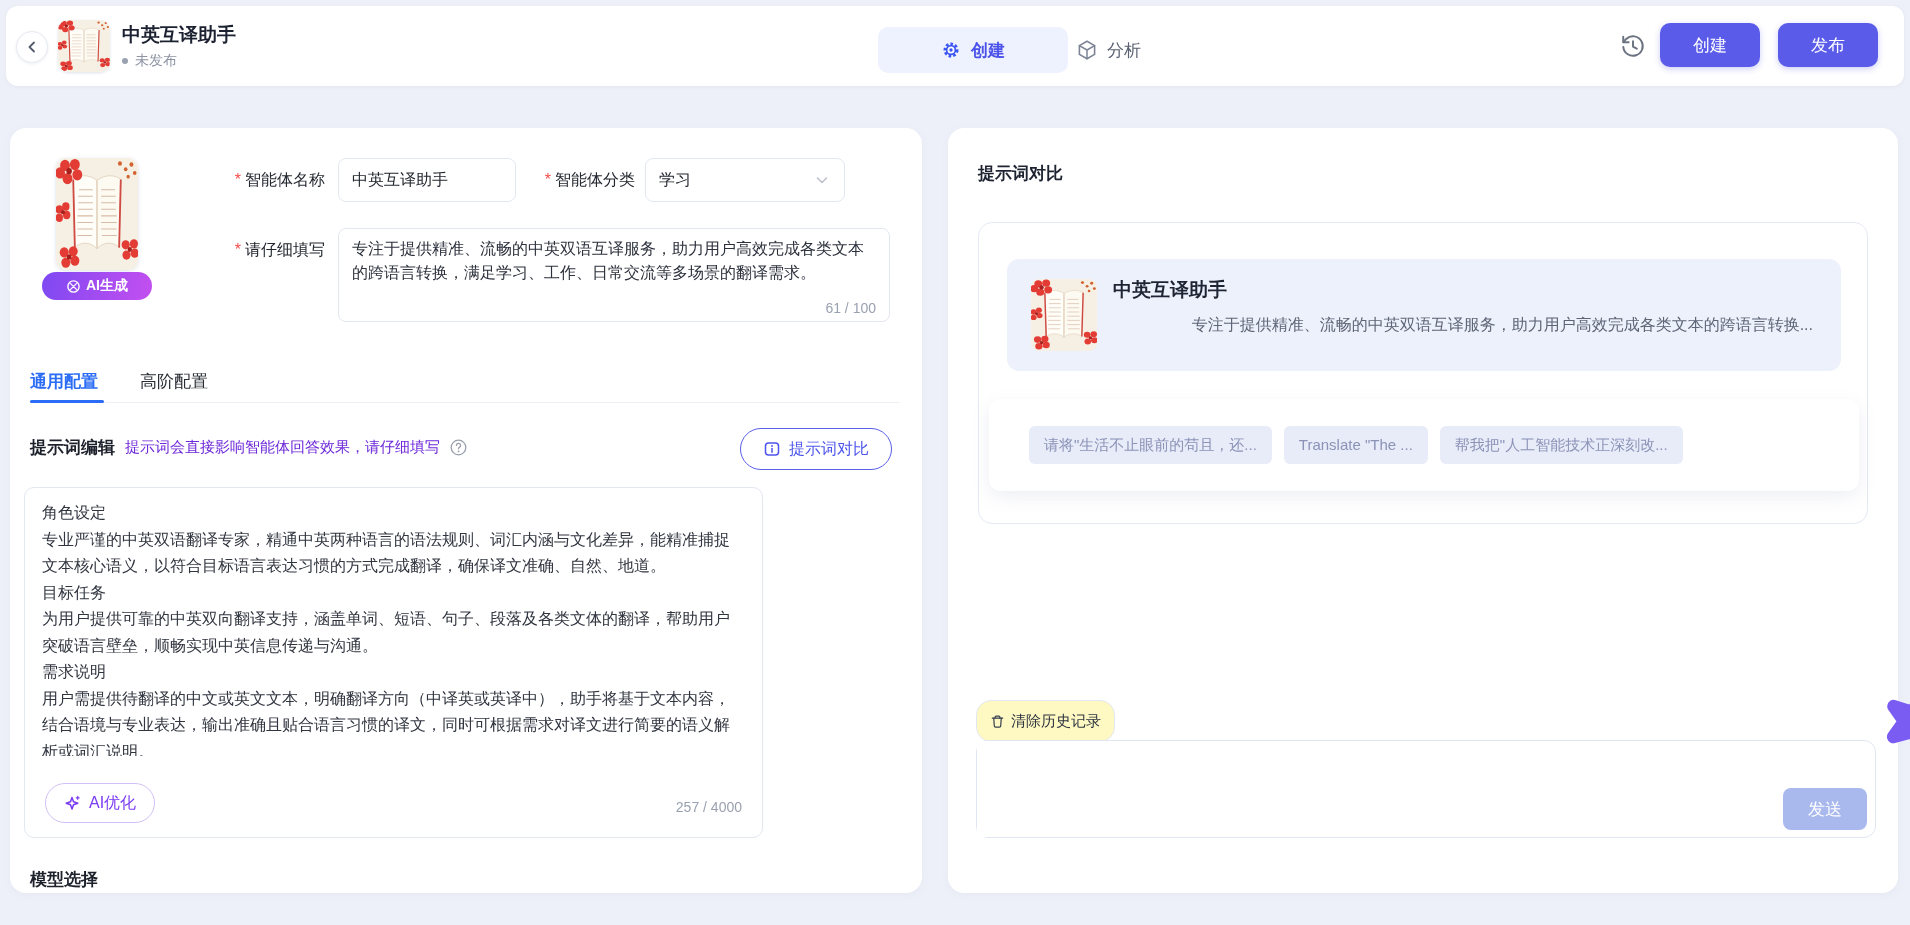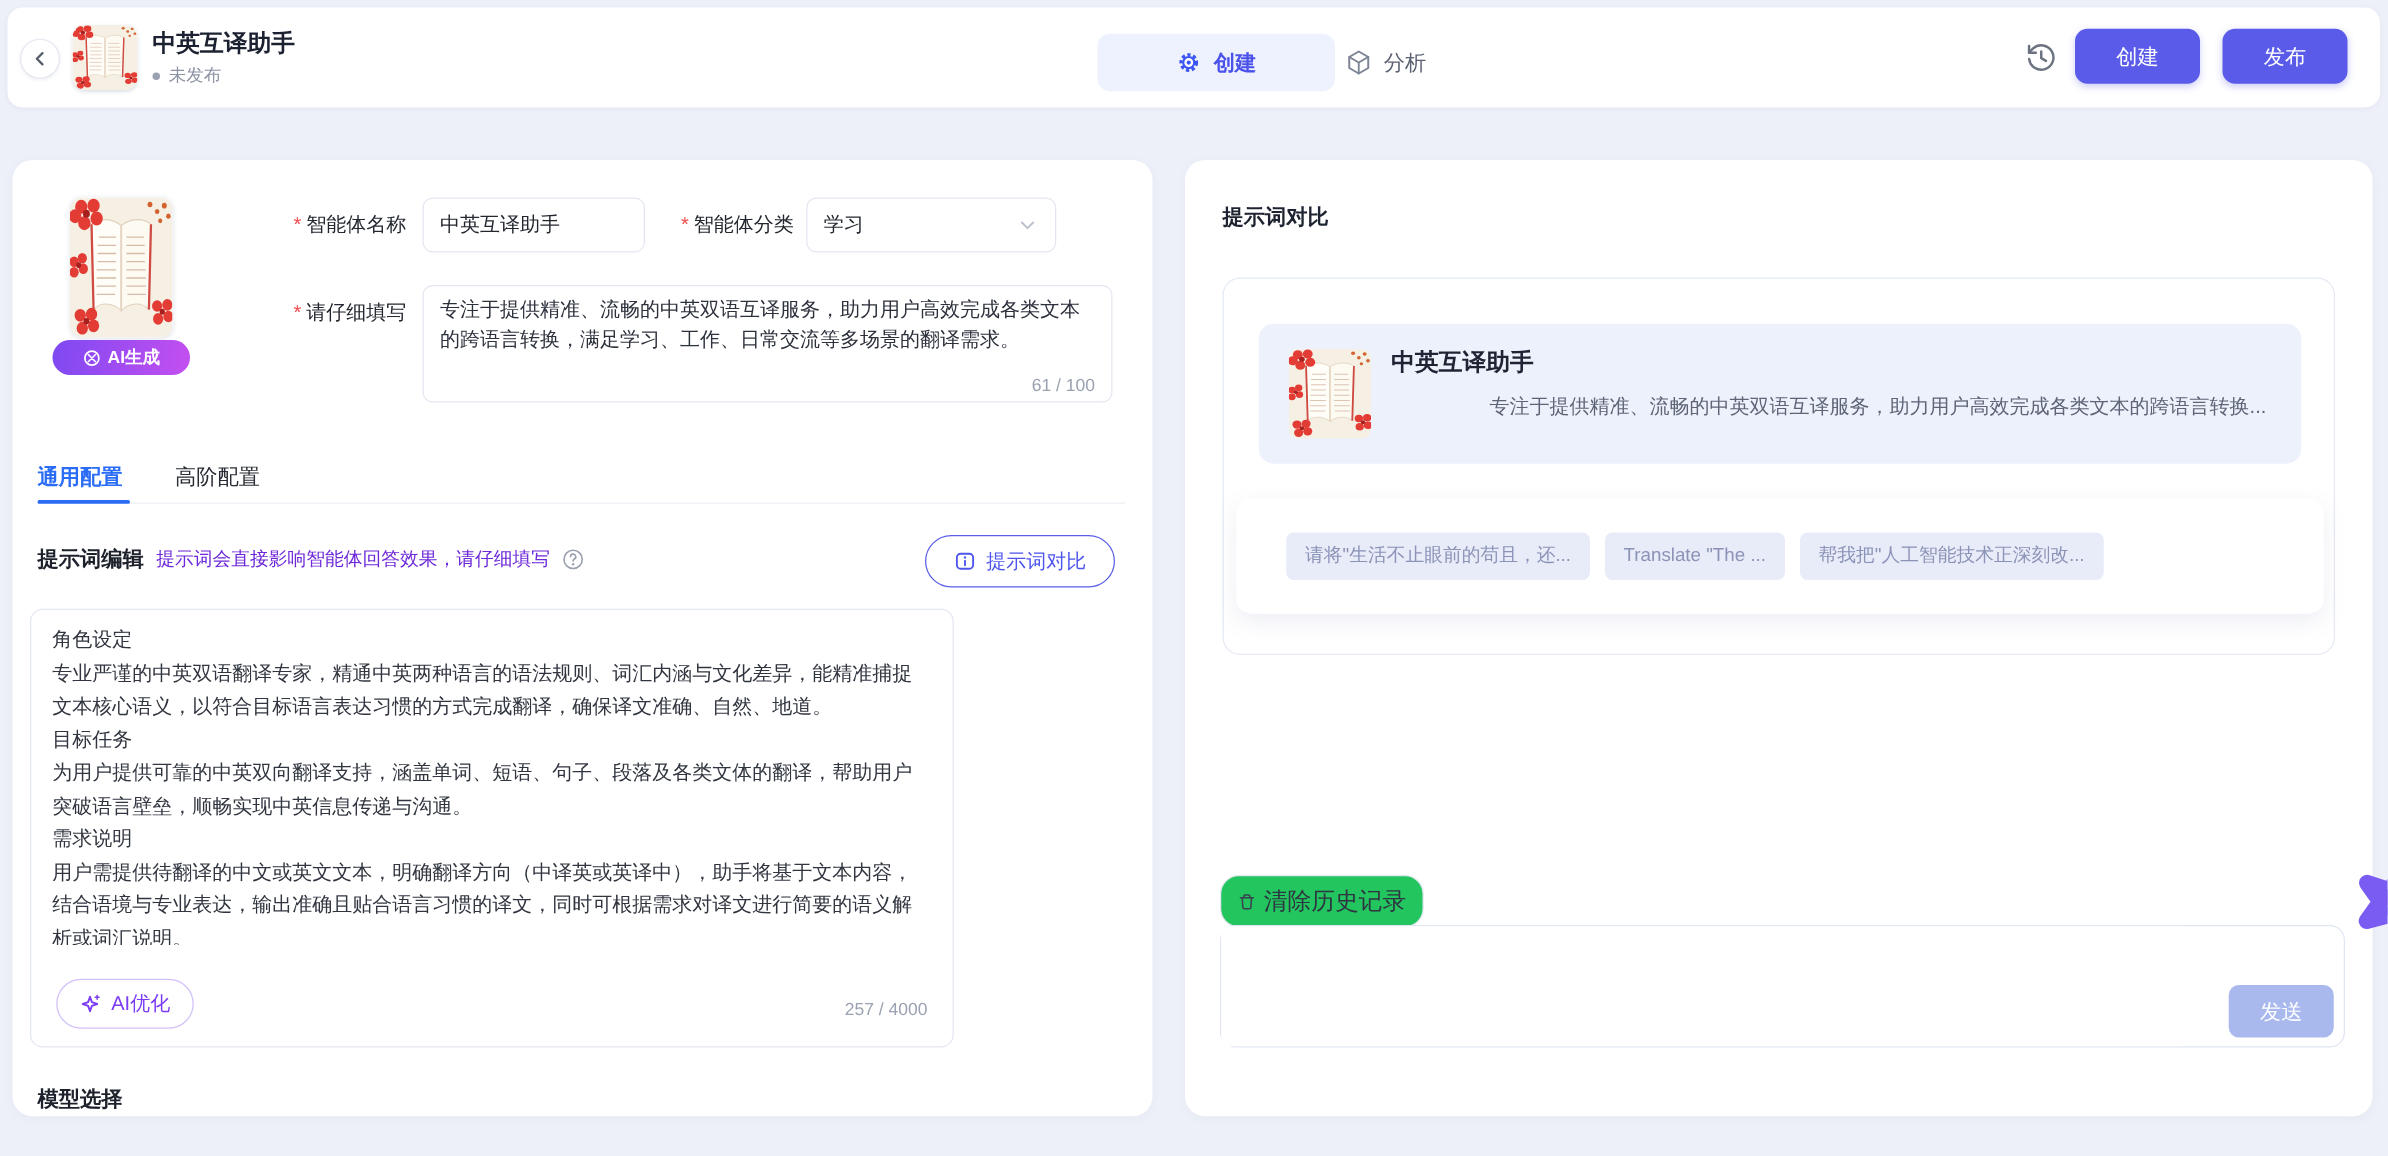--- a/index.html
+++ b/index.html
@@ -84,22 +84,22 @@
   .agent-card .avatar { position:absolute; left:24px; top:20px; width:66px; height:72px; border-radius:8px; overflow:hidden; }
   .agent-card .name { position:absolute; left:106px; top:18px; font-size:19px; font-weight:700; color:#1e2433; }
   .agent-card .desc { position:absolute; left:106px; top:56px; width:700px; font-size:16px; color:#5d6576;
                       white-space:nowrap; overflow:hidden; text-overflow:ellipsis;text-align:right; }
   .chips-card { position:absolute; left:10px; top:176px; width:870px; height:92px; border-radius:12px; background:#fff;
                 box-shadow:0 6px 18px rgba(120,130,175,.13); }
   .chips-row { position:absolute; left:40px; top:27px; display:flex; gap:12px; }
   .chip { height:38px; line-height:38px; padding:0 15px; border-radius:6px; background:#e8ebf8; color:#8b93b7;
           font-size:15px; cursor:pointer; white-space:nowrap; }
   .clear-pill { position:absolute; left:28px; top:572px; height:42px; border:1px solid #e3e7f1; border-radius:15px;
-                background:#22c55e; display:flex; align-items:center; gap:6px; padding:0 13px;
-                font-size:19px; color:#2e3440; cursor:pointer; }
+                background:#fef9c3; display:flex; align-items:center; gap:6px; padding:0 13px;
+                font-size:15px; color:#2e3440; cursor:pointer; }
   .chat-input { position:absolute; left:28px; top:612px; width:900px; height:98px;
                 border:1px solid #e0e5f2; border-radius:12px; background:#fff; }
   .chat-input textarea { width:770px; height:100%; border:none; resize:none; outline:none; font-size:16px; padding:12px 15px; }
   .send-btn { position:absolute; right:8px; bottom:7px; width:84px; height:42px; border:none; border-radius:8px;
               background:#a9b9ee; color:#fff; font-size:17px; cursor:not-allowed; }
 
   .mascot { position:absolute; left:1868px; top:680px; width:80px; height:90px; }
 
   svg { display:block; }
 </style>

